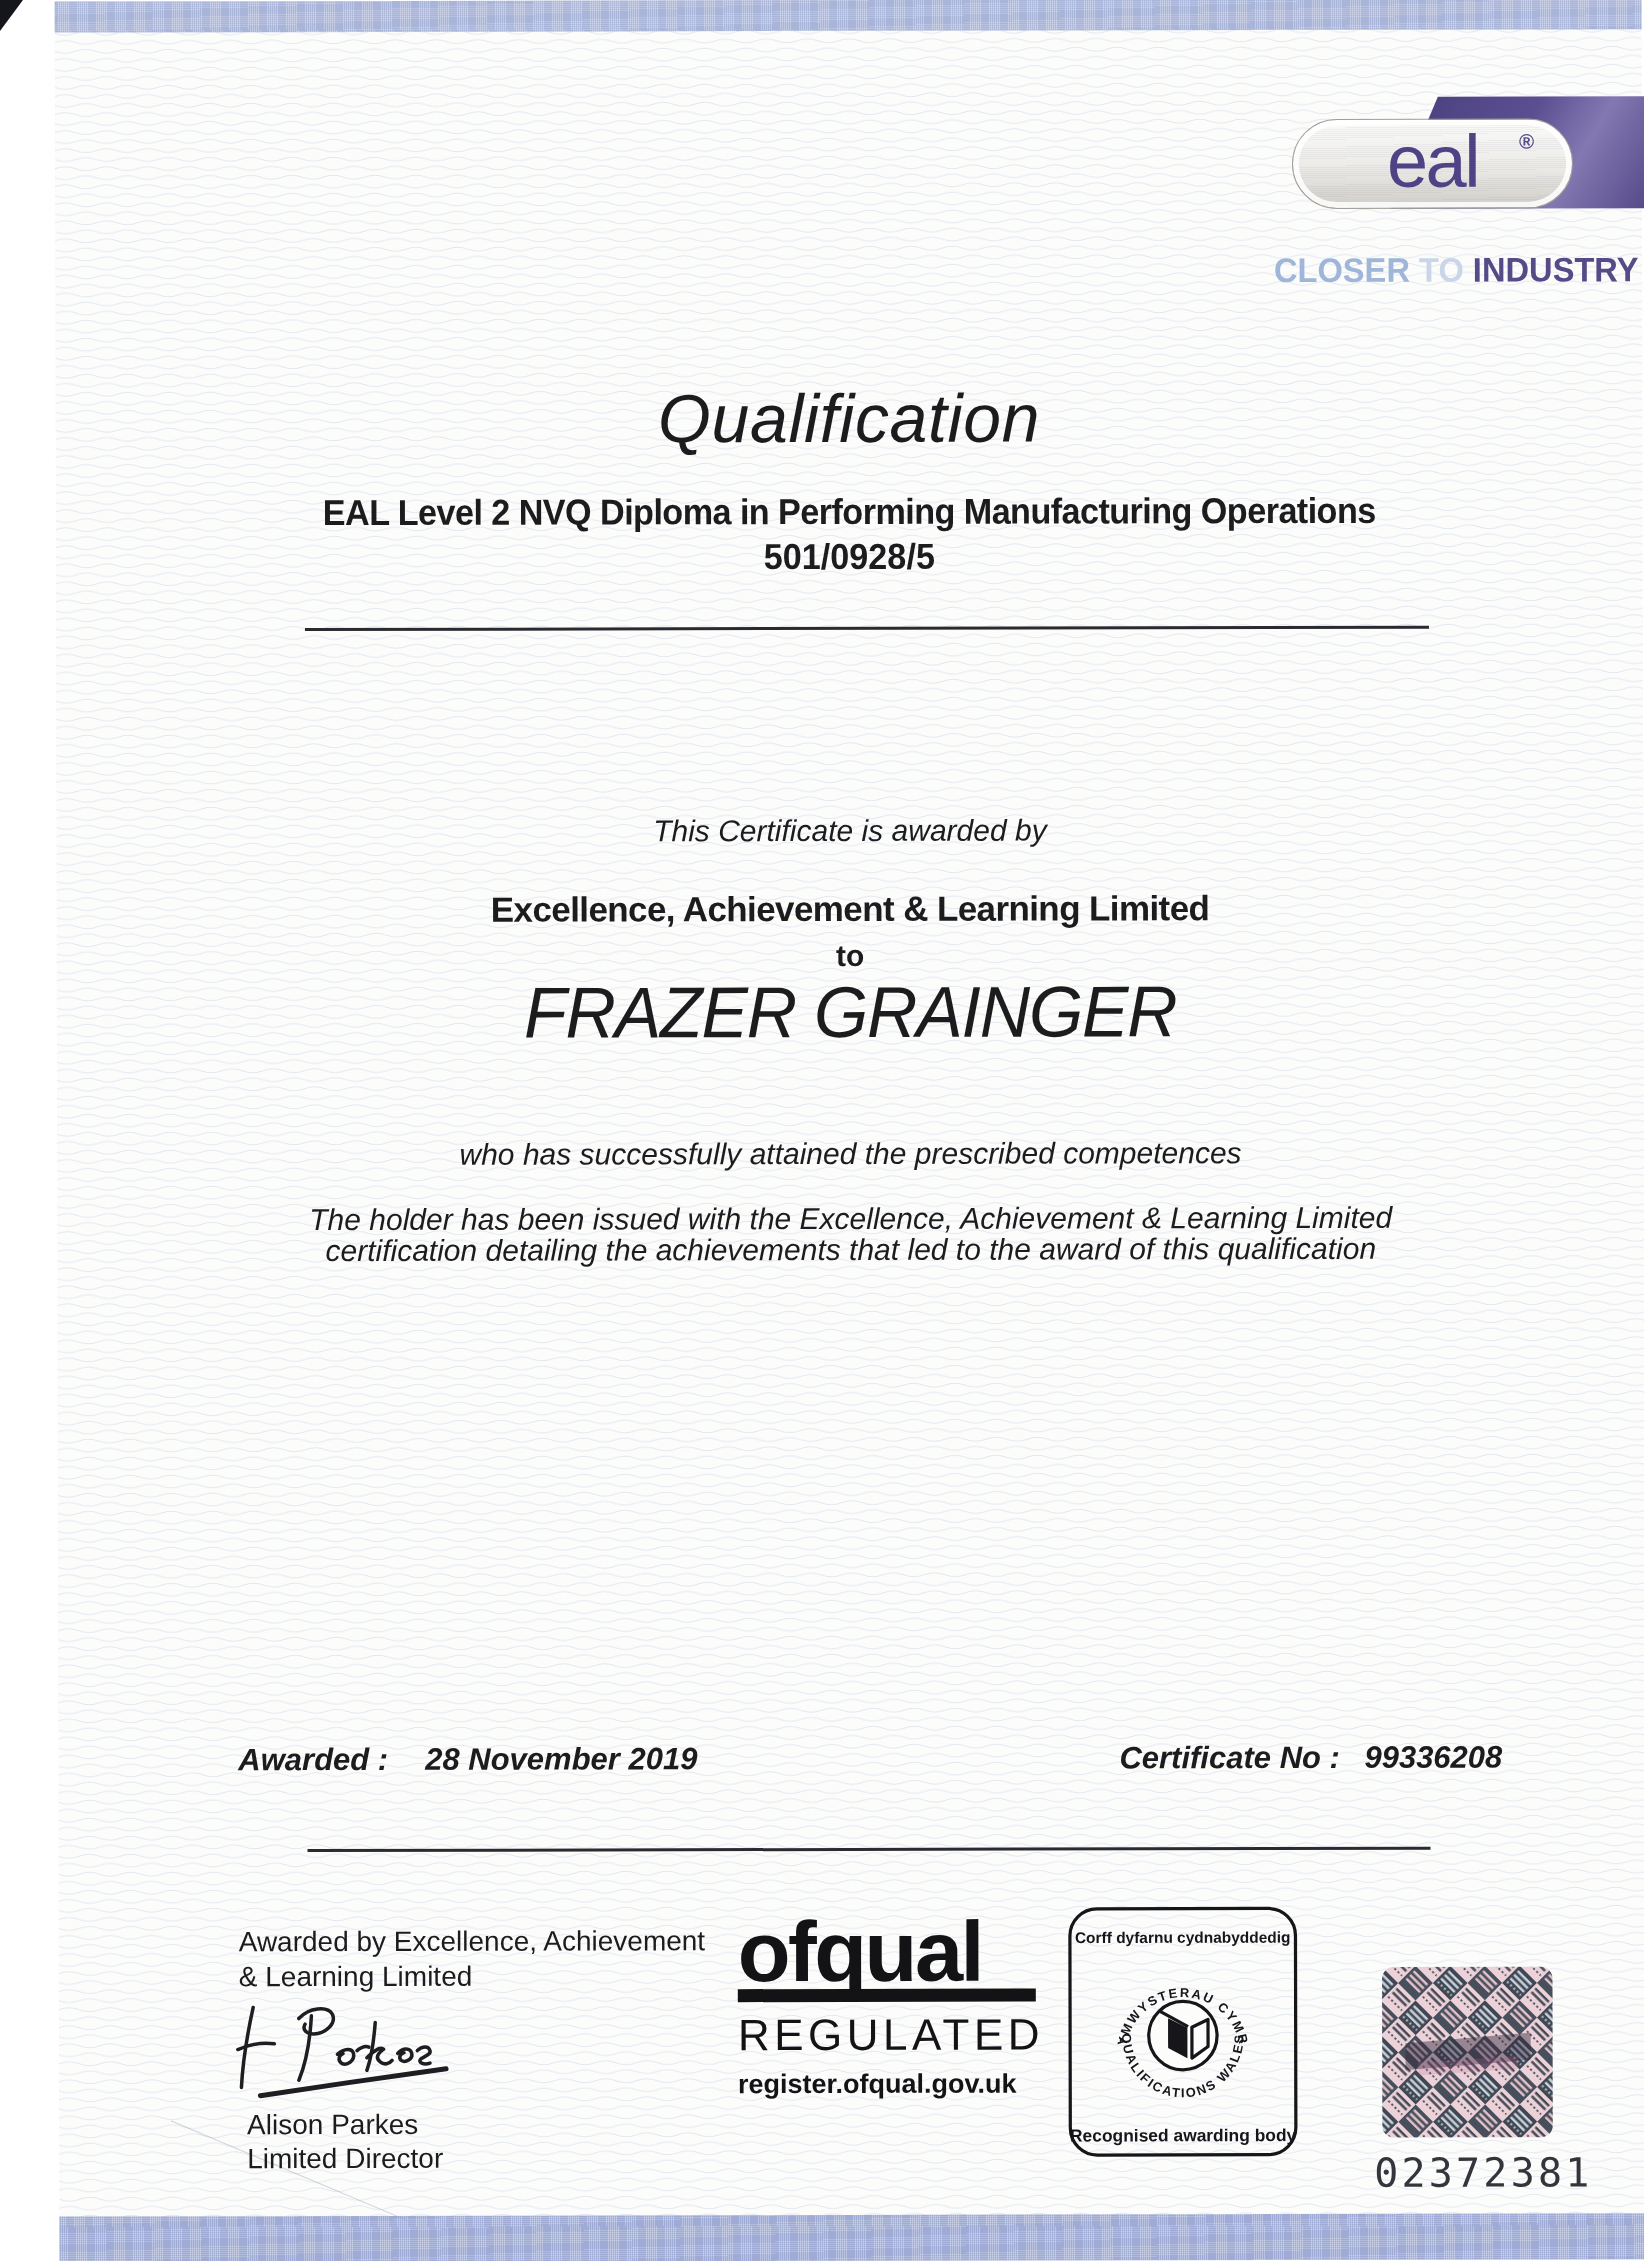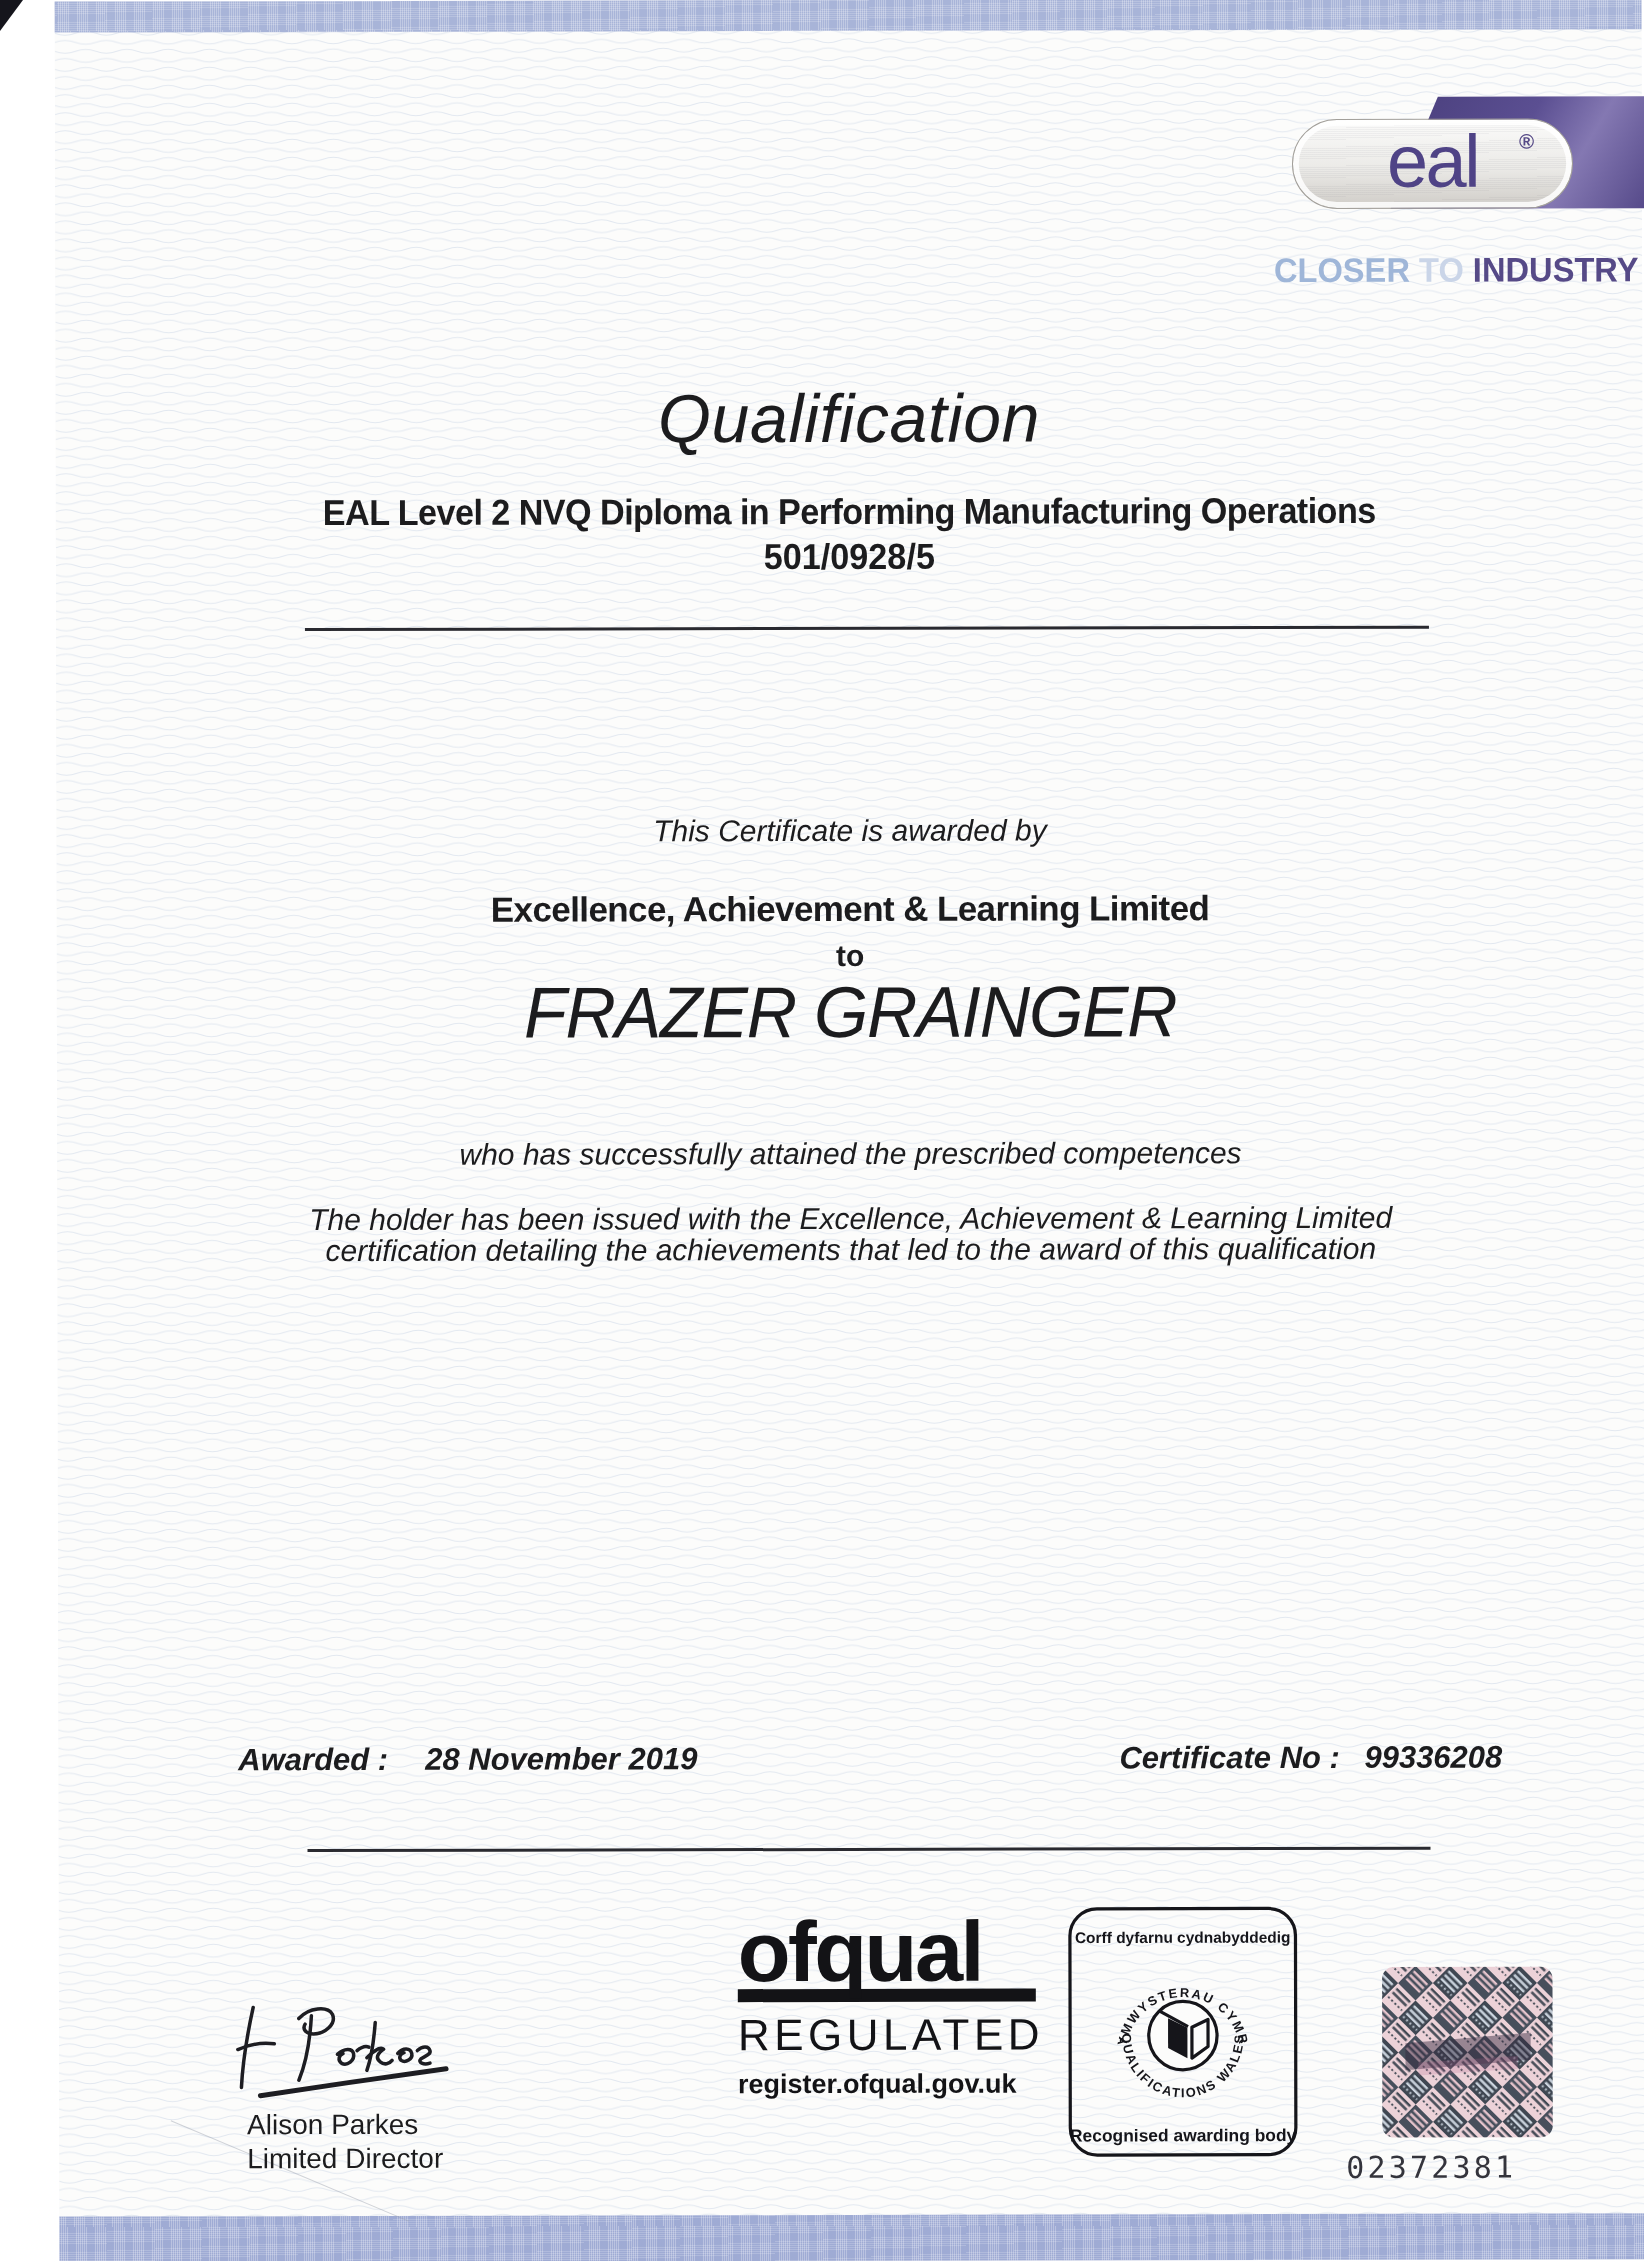--- a/index.html
+++ b/index.html
@@ -59,22 +59,22 @@
   .signatory{position:absolute;left:245px;top:2107px;font-size:28px;line-height:34px;}
 
   .ofqual{position:absolute;left:736px;top:1910px;width:302px;text-align:left;color:#131316;}
   .ofqual-name{font-size:85px;font-weight:bold;letter-spacing:-2.6px;line-height:84px;transform:scaleX(1.02);transform-origin:0 0;}
   .ofqual-bar{width:298px;height:13px;background:#131316;margin-top:-5.2px;}
   .ofqual-reg{font-size:44px;font-weight:normal;letter-spacing:4.5px;margin-top:7.7px;}
   .ofqual-url{font-size:27px;font-weight:bold;letter-spacing:0px;margin-top:9px;}
 
   .wales{position:absolute;left:1065px;top:1906px;}
   .holo{position:absolute;left:1379px;top:1967px;}
-  .holo-number{position:absolute;left:1336px;top:2151px;width:186px;text-align:center;
-               font-family:"DejaVu Sans Mono",monospace;font-size:30px;letter-spacing:3.2px;color:#34343c;}
+  .holo-number{position:absolute;left:1372px;top:2151px;width:186px;text-align:center;
+               font-family:"DejaVu Sans Mono",monospace;font-size:40px;letter-spacing:3.2px;color:#34343c;}
 </style>
 </head>
 <body>
 
 <div id="page">
   <div id="tilt">
 
     <div class="paper">
       <svg class="waves" width="100%" height="100%" xmlns="http://www.w3.org/2000/svg" viewBox="0 0 2462 3507">
         <defs>
@@ -120,20 +120,24 @@
     <div class="awarded-row">
       <span>
         <span>Awarded :</span><span class="gap-lg"></span><span>28 November 2019</span>
       </span>
       <span>
         <span>Certificate No :</span><span class="gap-sm"></span><span>99336208</span>
       </span>
     </div>
     <div class="rule rule-bottom"></div>
 
+    <div class="awarded-by">
+      <div>Awarded by Excellence, Achievement</div>
+      <div>&amp; Learning Limited</div>
+    </div>
 
     <svg class="signature" width="239" height="129" viewBox="0 0 340 184" xmlns="http://www.w3.org/2000/svg">
       <g fill="none" stroke="#1d1d22" stroke-width="5" stroke-linecap="round" stroke-linejoin="round">
         <path d="M30,36 C22,72 15,112 13,150"></path>
         <path d="M8,96 C26,88 45,86 60,88"></path>
         <path d="M95,52 C110,36 136,34 143,46 C149,60 132,74 116,74 C104,74 100,66 104,60"></path>
         <path d="M113,48 C111,84 104,118 95,140"></path>
         <path d="M150,103 C160,94 171,94 173,102 C175,112 164,120 156,116 C150,112 152,104 158,102"></path>
         <path d="M178,98 C184,93 190,91 195,93"></path>
         <path d="M204,58 C202,84 197,112 192,126"></path>

